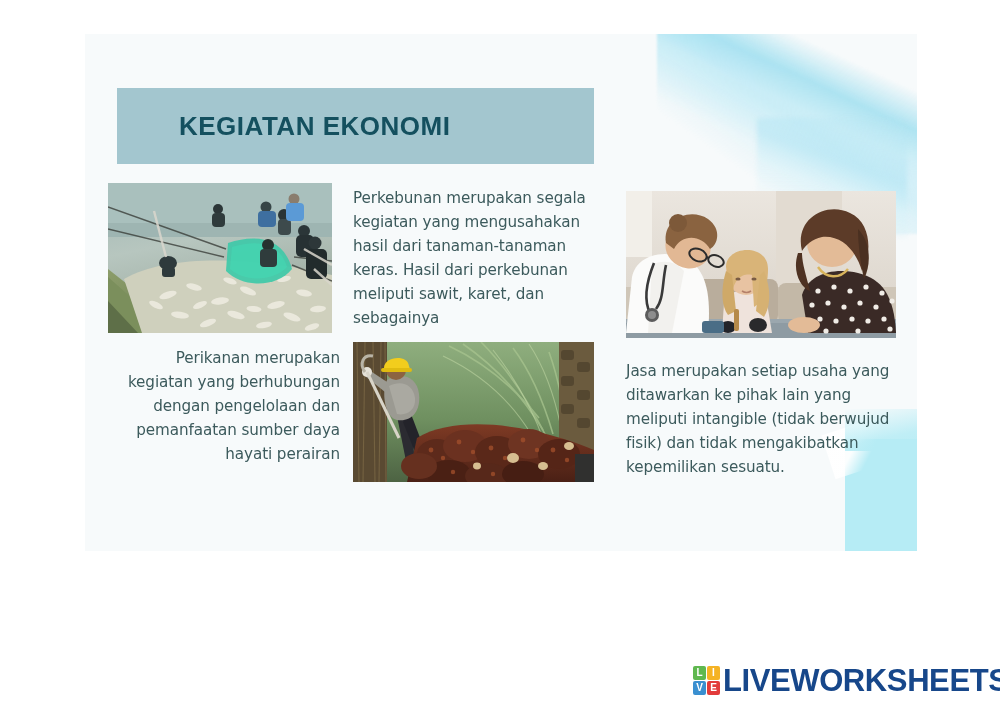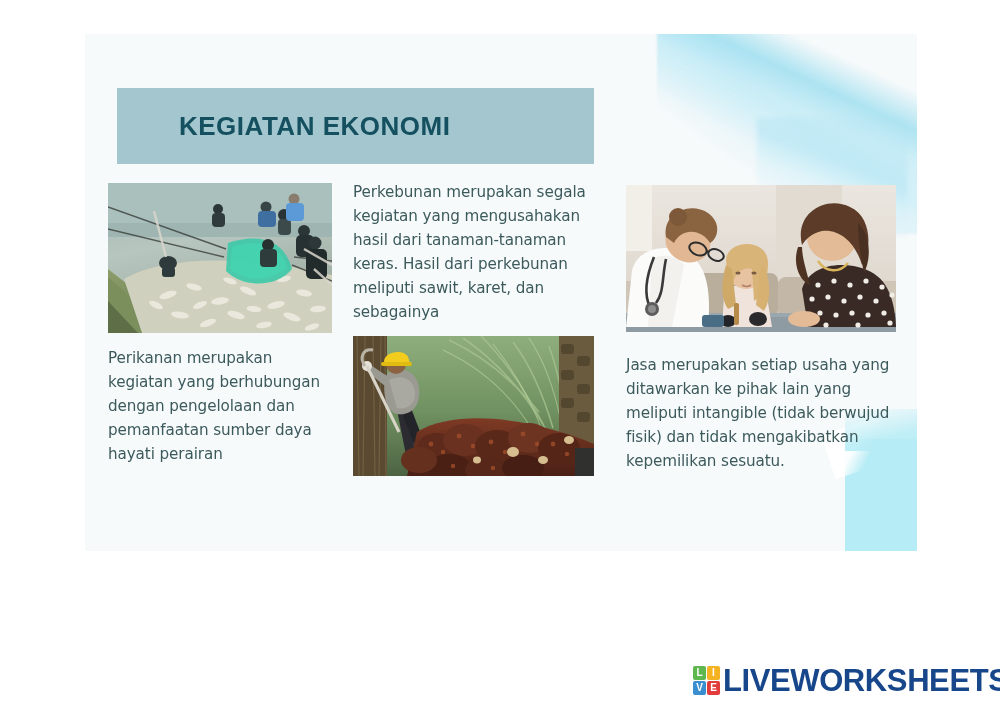--- a/index.html
+++ b/index.html
@@ -119,22 +119,22 @@
     font-family: "Liberation Sans Narrow", "Liberation Sans", sans-serif;
     font-weight: bold;
     font-size: 26px;
     letter-spacing: 0.5px;
     color: #14505f;
     white-space: nowrap;
     transform-origin: left center;
   }
 
   
-  .col { position: absolute; }
-  .col-left   { left: 23px;  top: 149px; width: 232px; }
+  .col { position: absolute; margin-top: 6px; }
+  .col-left   { left: 23px;  top: 143px; width: 232px; text-align: right; }
   .col-mid    { left: 268px; top: 146px; width: 248px; }
   .col-right  { left: 541px; top: 151px; width: 275px; }
 
   .body-text {
     font-family: "DejaVu Sans", sans-serif;
     font-size: 15.2px;
     line-height: 1.58;
     color: #3c5a5c;
     letter-spacing: -0.1px;
   }

